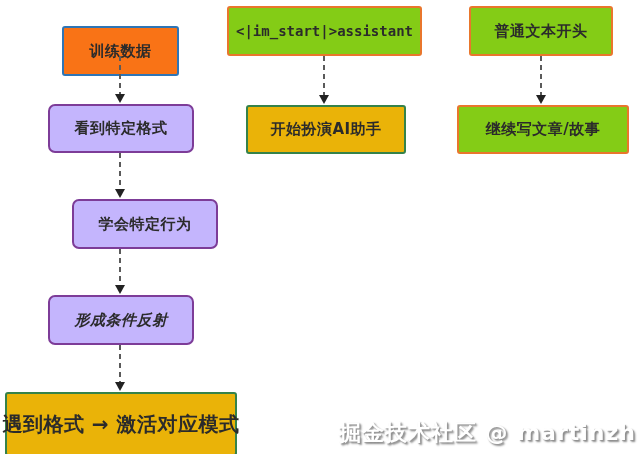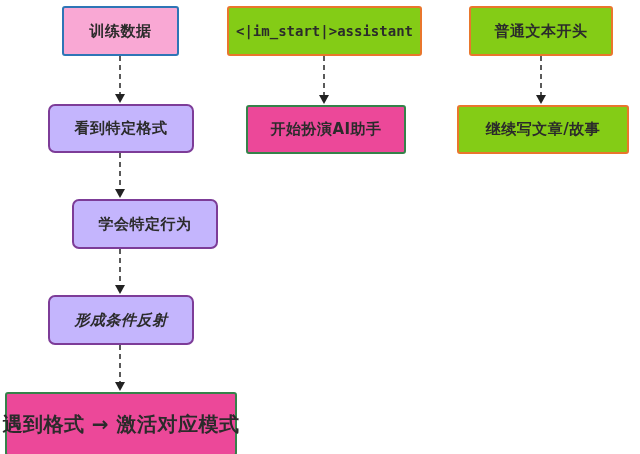--- a/index.html
+++ b/index.html
@@ -23,23 +23,23 @@
     border: 2px solid #333;
     border-radius: 3px;
     box-sizing: border-box;
     font-size: 15px;
     font-weight: 600;
     color: #2b2b2b;
     letter-spacing: 0.5px;
     text-align: center;
     white-space: nowrap;
   }
-  .node.blue   { background: #f9a8d4; border-color: #2e75b6; }
+  .node.blue   { background: #f97316; border-color: #2e75b6; margin-top: 20px; }
   .node.purple { background: #c4b5fd; border-color: #7d3c98; border-radius: 7px; }
-  .node.green  { background: #ec4899; border-color: #35824a; }
+  .node.green  { background: #eab308; border-color: #35824a; }
   .node.orange { background: #84cc16; border-color: #e9762c; }
   .node.mono   { font-family: "DejaVu Sans Mono", "Liberation Mono", monospace; font-size: 14px; letter-spacing: 0; }
 
   
   .arrow {
     position: absolute;
     width: 12px;
   }
   .arrow .line {
     position: absolute;
@@ -137,14 +137,15 @@
 
   <div class="node orange" id="n-plaintext">普通文本开头</div>
 
   <div class="arrow" id="a-right-1">
     <div class="line"></div>
     <div class="head"></div>
   </div>
 
   <div class="node orange" id="n-continue">继续写文章/故事</div>
 
+  <div class="watermark">掘金技术社区 @ martinzh</div>
 
 </div>
 
 </body></html>

